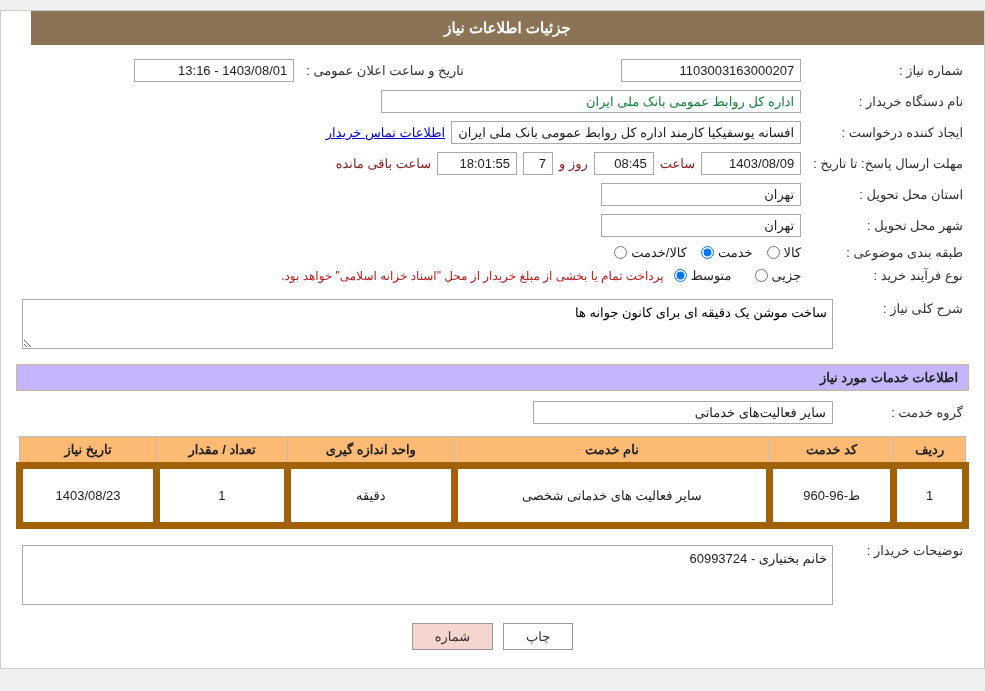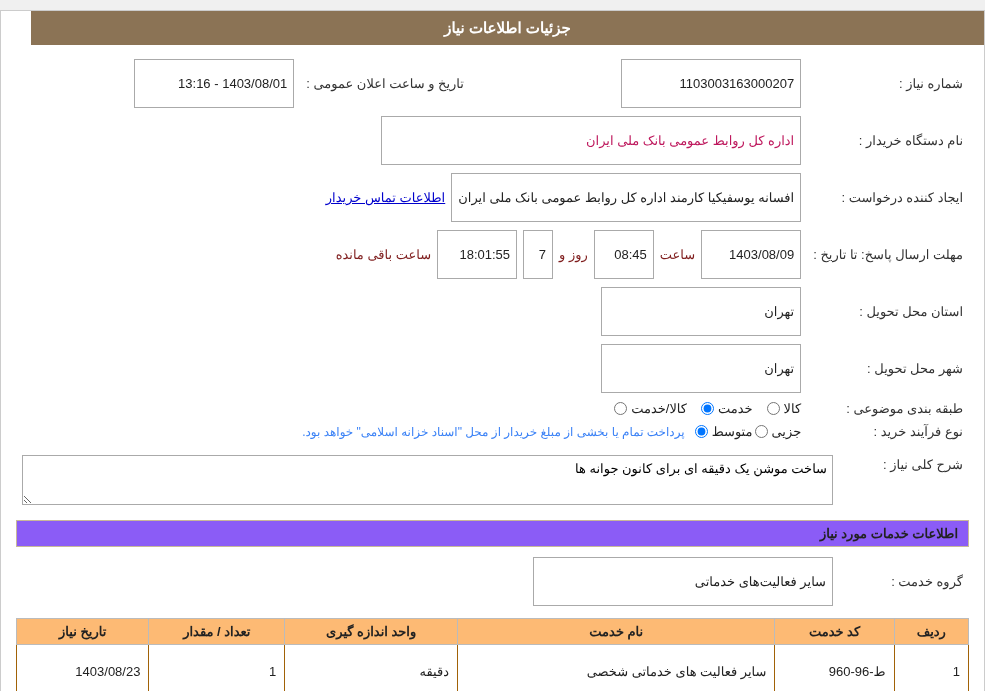--- a/index.html
+++ b/index.html
@@ -43,27 +43,27 @@
       white-space: nowrap;
       width: 130px;
       font-weight: normal;
     }
     .value-cell {
       text-align: right;
     }
     .input-box {
       border: 1px solid #aaa;
       background: #fff;
-      padding: 16px 6px;
+      padding: 3px 6px;
       min-height: 22px;
       display: inline-block;
       text-align: right;
     }
     .green-text {
-      color: #be185d;
+      color: #15803d;
     }
     .blue-link {
       color: #0000cc;
       text-decoration: underline;
       cursor: pointer;
     }
     .row-inline {
       display: flex;
       align-items: center;
       gap: 6px;
@@ -79,21 +79,21 @@
       gap: 14px;
       flex-direction: row-reverse;
       justify-content: flex-end;
     }
     .radio-item {
       display: flex;
       align-items: center;
       gap: 4px;
     }
     .section-title {
-      background: #8b5cf6;
+      background: #c4b5fd;
       border: 1px solid #c8b89a;
       padding: 5px 10px;
       font-weight: bold;
       font-size: 13px;
       margin: 8px 0 6px 0;
       text-align: right;
     }
     .desc-box {
       width: 100%;
       border: 1px solid #aaa;
@@ -110,23 +110,23 @@
       margin-top: 6px;
     }
     .service-table th {
       background: #fdba74;
       border: 1px solid #bbb;
       padding: 5px 8px;
       text-align: center;
       font-weight: bold;
     }
     .service-table td {
-      border: 1px solid #a16207;
+      border: 7px solid #a16207;
       padding: 19px 8px;
-      text-align: right;
+      text-align: center;
     }
     .service-table tr:nth-child(even) td {
       background: #f9f6f1;
     }
     .buyer-desc {
       border: 1px solid #aaa;
       padding: 5px;
       min-height: 60px;
       text-align: right;
       margin-top: 4px;
@@ -148,21 +148,21 @@
     .btn-print {
       background: #fff;
       color: #333;
     }
     .btn-back {
       background: #f5d5d0;
       color: #333;
     }
     .note-text {
       font-size: 12px;
-      color: #3b82f6;
+      color: #b91c1c;
     }
   </style>
 </head>
 <body>
 
 <div class="page-wrapper">
   <div class="page-header">جزئیات اطلاعات نیاز</div>
   <div class="content">
 
     <table class="info-table">
@@ -242,21 +242,21 @@
               <input type="radio" name="category" style="">
             </div>
           </div>
         </td>
       </tr>
 
       <tr>
         <td class="label-cell">نوع فرآیند خرید :</td>
         <td colspan="4" class="value-cell">
           <div style="display:flex; align-items:center; gap:10px; direction:rtl; flex-wrap:wrap;">
-            <div class="radio-group" style="gap:2px;">
+            <div class="radio-group" style="gap:23px;">
               <div class="radio-item">
                 <span>متوسط</span>
                 <input type="radio" name="process" checked="" style="">
               </div>
               <div class="radio-item">
                 <span>جزیی</span>
                 <input type="radio" name="process" style="">
               </div>
             </div>
             <span class="note-text">پرداخت تمام یا بخشی از مبلغ خریدار از محل "اسناد خزانه اسلامی" خواهد بود.</span>
@@ -306,20 +306,30 @@
             <td>1</td>
             <td>ط-96-960</td>
             <td>سایر فعالیت های خدماتی شخصی</td>
             <td>دقیقه</td>
             <td>1</td>
             <td>1403/08/23</td>
           </tr>
         </tbody>
     </table>
 
+    <table class="info-table" style="margin-top:8px;">
+      <tbody>
+          <tr>
+        <td class="label-cell" style="vertical-align:top; padding-top:6px; width:130px;">توضیحات خریدار :</td>
+        <td>
+          <div class="buyer-desc">خانم بختیاری - 60993724</div>
+        </td>
+      </tr>
+    </tbody>
+      </table>
 
     <div class="btn-row">
       <button class="btn btn-print">چاپ</button>
       <button class="btn btn-back">شماره</button>
     </div>
 
   </div>
 </div>
 
 </body></html>

